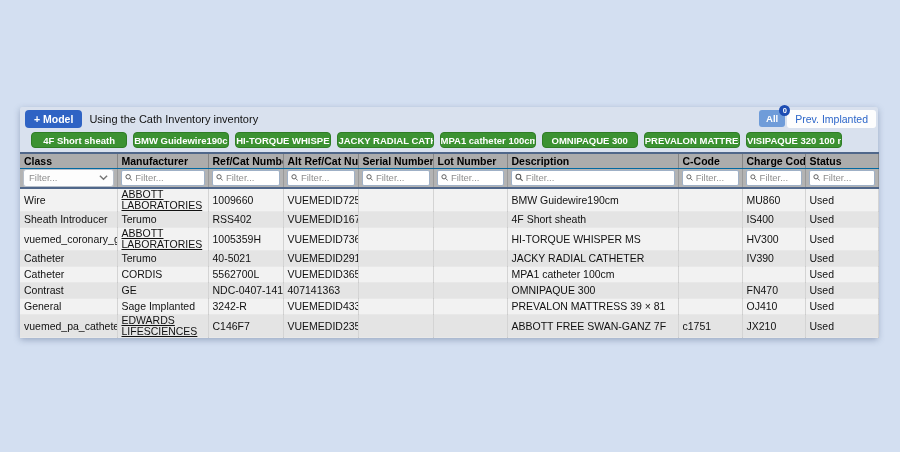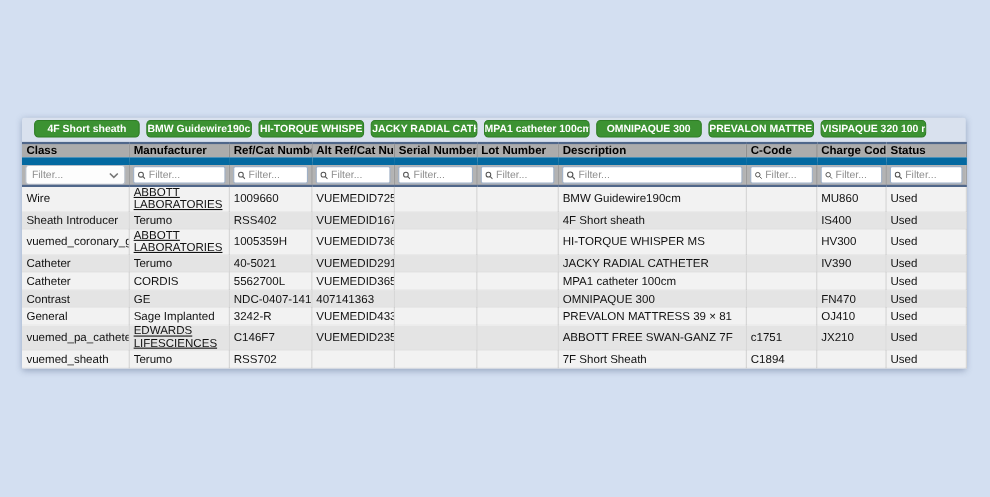--- a/index.html
+++ b/index.html
@@ -40,21 +40,21 @@
   .qbtn {
     flex:1; background:#3c9232; border:1px solid #2f7d26; border-radius:4px;
     color:#fff; font:bold 9.5px "Liberation Sans",sans-serif; height:16px;
     white-space:nowrap; overflow:hidden; cursor:pointer;
   }
   
   table { border-collapse:collapse; table-layout:fixed; width:858px; background:#f2f2f2; }
   th {
     background:#acacac; color:#000; font:bold 10.5px "Liberation Sans",sans-serif;
     text-align:left; height:15px; padding:0 4px;
-    border-top:2px solid #50678a; border-bottom:7px solid #0369a1;
+    border-top:2px solid #50678a; border-bottom:1px solid #0369a1;
     border-right:1px solid #868686; overflow:hidden; white-space:nowrap; cursor:pointer;
   }
   tr.filters td {
     background:#b3b3b3; height:15px; padding:0 3px;
     border-bottom:2px solid #50678a; border-right:1px solid #9a9a9a;
   }
   .finput {
     display:flex; align-items:center; gap:3px; background:#fff;
     border:1px solid #9fb0c6; border-radius:2px; height:16px; padding:0 3px;
   }
@@ -76,20 +76,31 @@
   tbody td.wrap { white-space:normal; line-height:11px;text-decoration:underline; }
   tbody tr:nth-child(odd)  td { background:#f2f2f2; }
   tbody tr:nth-child(even) td { background:#e4e4e4; }
   tbody tr { cursor:pointer; }
 </style>
 </head>
 <body>
 
 <div class="panel">
 
+  <div class="toolbar">
+    <button class="model-btn">+ Model</button>
+    <span class="subtitle">Using the Cath Inventory inventory</span>
+    <div class="seg">
+      <button class="seg-all">
+        <span>All</span>
+        <span class="seg-badge">0</span>
+      </button>
+      <button class="seg-prev">Prev. Implanted</button>
+    </div>
+  </div>
 
   <div class="quick-row" id="quickRow">
       <button class="qbtn">4F Short sheath</button>
       <button class="qbtn">BMW Guidewire190cm</button>
       <button class="qbtn">HI-TORQUE WHISPER ...</button>
       <button class="qbtn">JACKY RADIAL CATHE...</button>
       <button class="qbtn">MPA1 catheter 100cm</button>
       <button class="qbtn">OMNIPAQUE 300</button>
       <button class="qbtn">PREVALON MATTRESS...</button>
       <button class="qbtn">VISIPAQUE 320 100 ml</button>
@@ -303,28 +314,16 @@
           <td class="wrap">EDWARDS LIFESCIENCES</td>
           <td>C146F7</td>
           <td>VUEMEDID23547</td>
           <td></td>
           <td></td>
           <td>ABBOTT FREE SWAN-GANZ 7F</td>
           <td>c1751</td>
           <td>JX210</td>
           <td>Used</td>
         </tr>
-        <tr>
-          <td>vuemed_sheath</td>
-          <td>Terumo</td>
-          <td>RSS702</td>
-          <td></td>
-          <td></td>
-          <td></td>
-          <td>7F Short Sheath</td>
-          <td>C1894</td>
-          <td></td>
-          <td>Used</td>
-        </tr>
       </tbody>
   </table>
 
 </div>
 
 </body></html>

